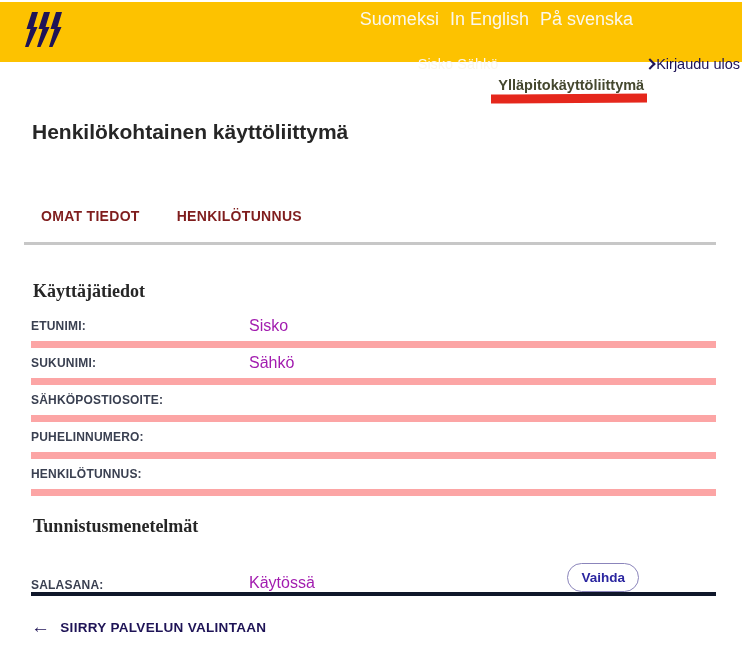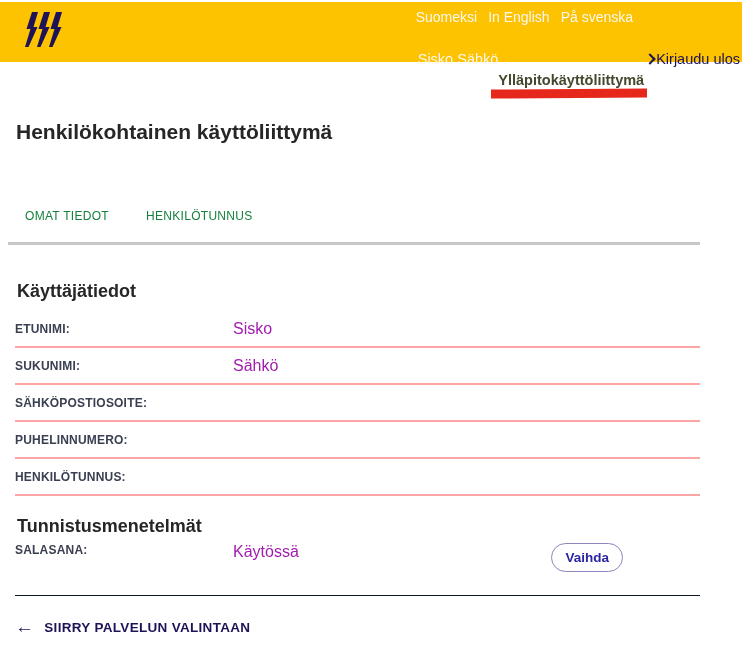--- a/index.html
+++ b/index.html
@@ -19,21 +19,21 @@
     width:742px; height:60px;
     background:#fdc200;
   }
   .logo-link { position:absolute; left:24px; top:10px; display:block; line-height:0; }
   .topnav {
     position:absolute; top:7px; right:2px;
     display:flex; flex-direction:column; align-items:flex-end; gap:5px;
   }
   .lang-row {
     display:flex; gap:11px; margin-right:107px;
-    font-size:14px; color:#faf7ee;
+    font-size:18px; color:#faf7ee;
   }
   .lang-link { cursor:pointer; white-space:nowrap; }
   .user-row {
     display:flex; align-items:center; 
     font-size:14.5px;
   }
   .user-name { color:#faf7ee; white-space:nowrap; cursor:pointer; }
   .nav-active {
     color:#45482f; font-weight:bold; white-space:nowrap;
     position:relative; cursor:pointer;margin-top:42px;
@@ -45,52 +45,53 @@
     transform:rotate(-0.4deg);
   }
   .chevron-icon {
     display:inline-block; width:8px; height:8px;
     border-top:2.5px solid #1e1356; border-right:2.5px solid #1e1356;
     transform:rotate(45deg); margin:0 2px;
   }
   .logout-link { color:#1e1356; font-weight:normal; white-space:nowrap; cursor:pointer; }
 
   
-  main { position:absolute; top:62px; left:0; width:707px; padding:0 7px 0 15px; }
+  main { position:absolute; top:62px; left:16px; width:707px; padding:0 7px 0 15px; }
   .page-title {
     margin:58px 0 0 1px;
     font-size:21px; line-height:24px; font-weight:bold; color:#262626;
   }
   .tabs { display:flex; gap:37px; margin:65px 0 0 10px; }
   .tab {
-    font-size:12px; line-height:15px; font-weight:normal;
-    color:#15803d; letter-spacing:0.3px; cursor:pointer; white-space:nowrap;
+    font-size:14px; line-height:15px; font-weight:bold;
+    color:#7f1d1d; letter-spacing:0.3px; cursor:pointer; white-space:nowrap;
   }
   .tab-divider { height:3px; background:#c7c7c7; margin:18px 0 0 -7px; }
 
   .section-title {
     font-size:18px; line-height:21px; font-weight:bold; color:#262626;
     margin:36px 0 0 2px;
+    font-family:Liberation Serif, serif;
   }
   .section-title.auth { margin-top:20px; }
 
   .detail-rows { margin-top:9px; }
   .detail-row {
     display:flex; align-items:center;
-    height:37px; border-bottom:2px solid #fca5a5;
+    height:37px; border-bottom:7px solid #fca5a5;
   }
   .detail-label {
     width:218px; flex:0 0 218px;
     font-size:12px; font-weight:bold; color:#3a4051; letter-spacing:0.2px;
   }
   .detail-value { font-size:16px; color:#a21caf; }
 
   .auth-row {
-    display:flex; align-items:flex-start;
-    margin-top:6px; height:53px; border-bottom:1px solid #0f172a;
+    display:flex; align-items:flex-end;
+    margin-top:6px; height:53px; border-bottom:4px solid #0f172a;
   }
   .auth-row .detail-value { flex:1; }
   .pill-button {
     height:29px; padding:4px 13px; margin-right:77px;
     background:#ffffff;
     border:1.5px solid #8b85bb; border-radius:15px;
     color:#2b26a0; font-weight:bold; font-size:13.5px;
     font-family:"Liberation Sans", sans-serif;
     cursor:pointer;
   }

